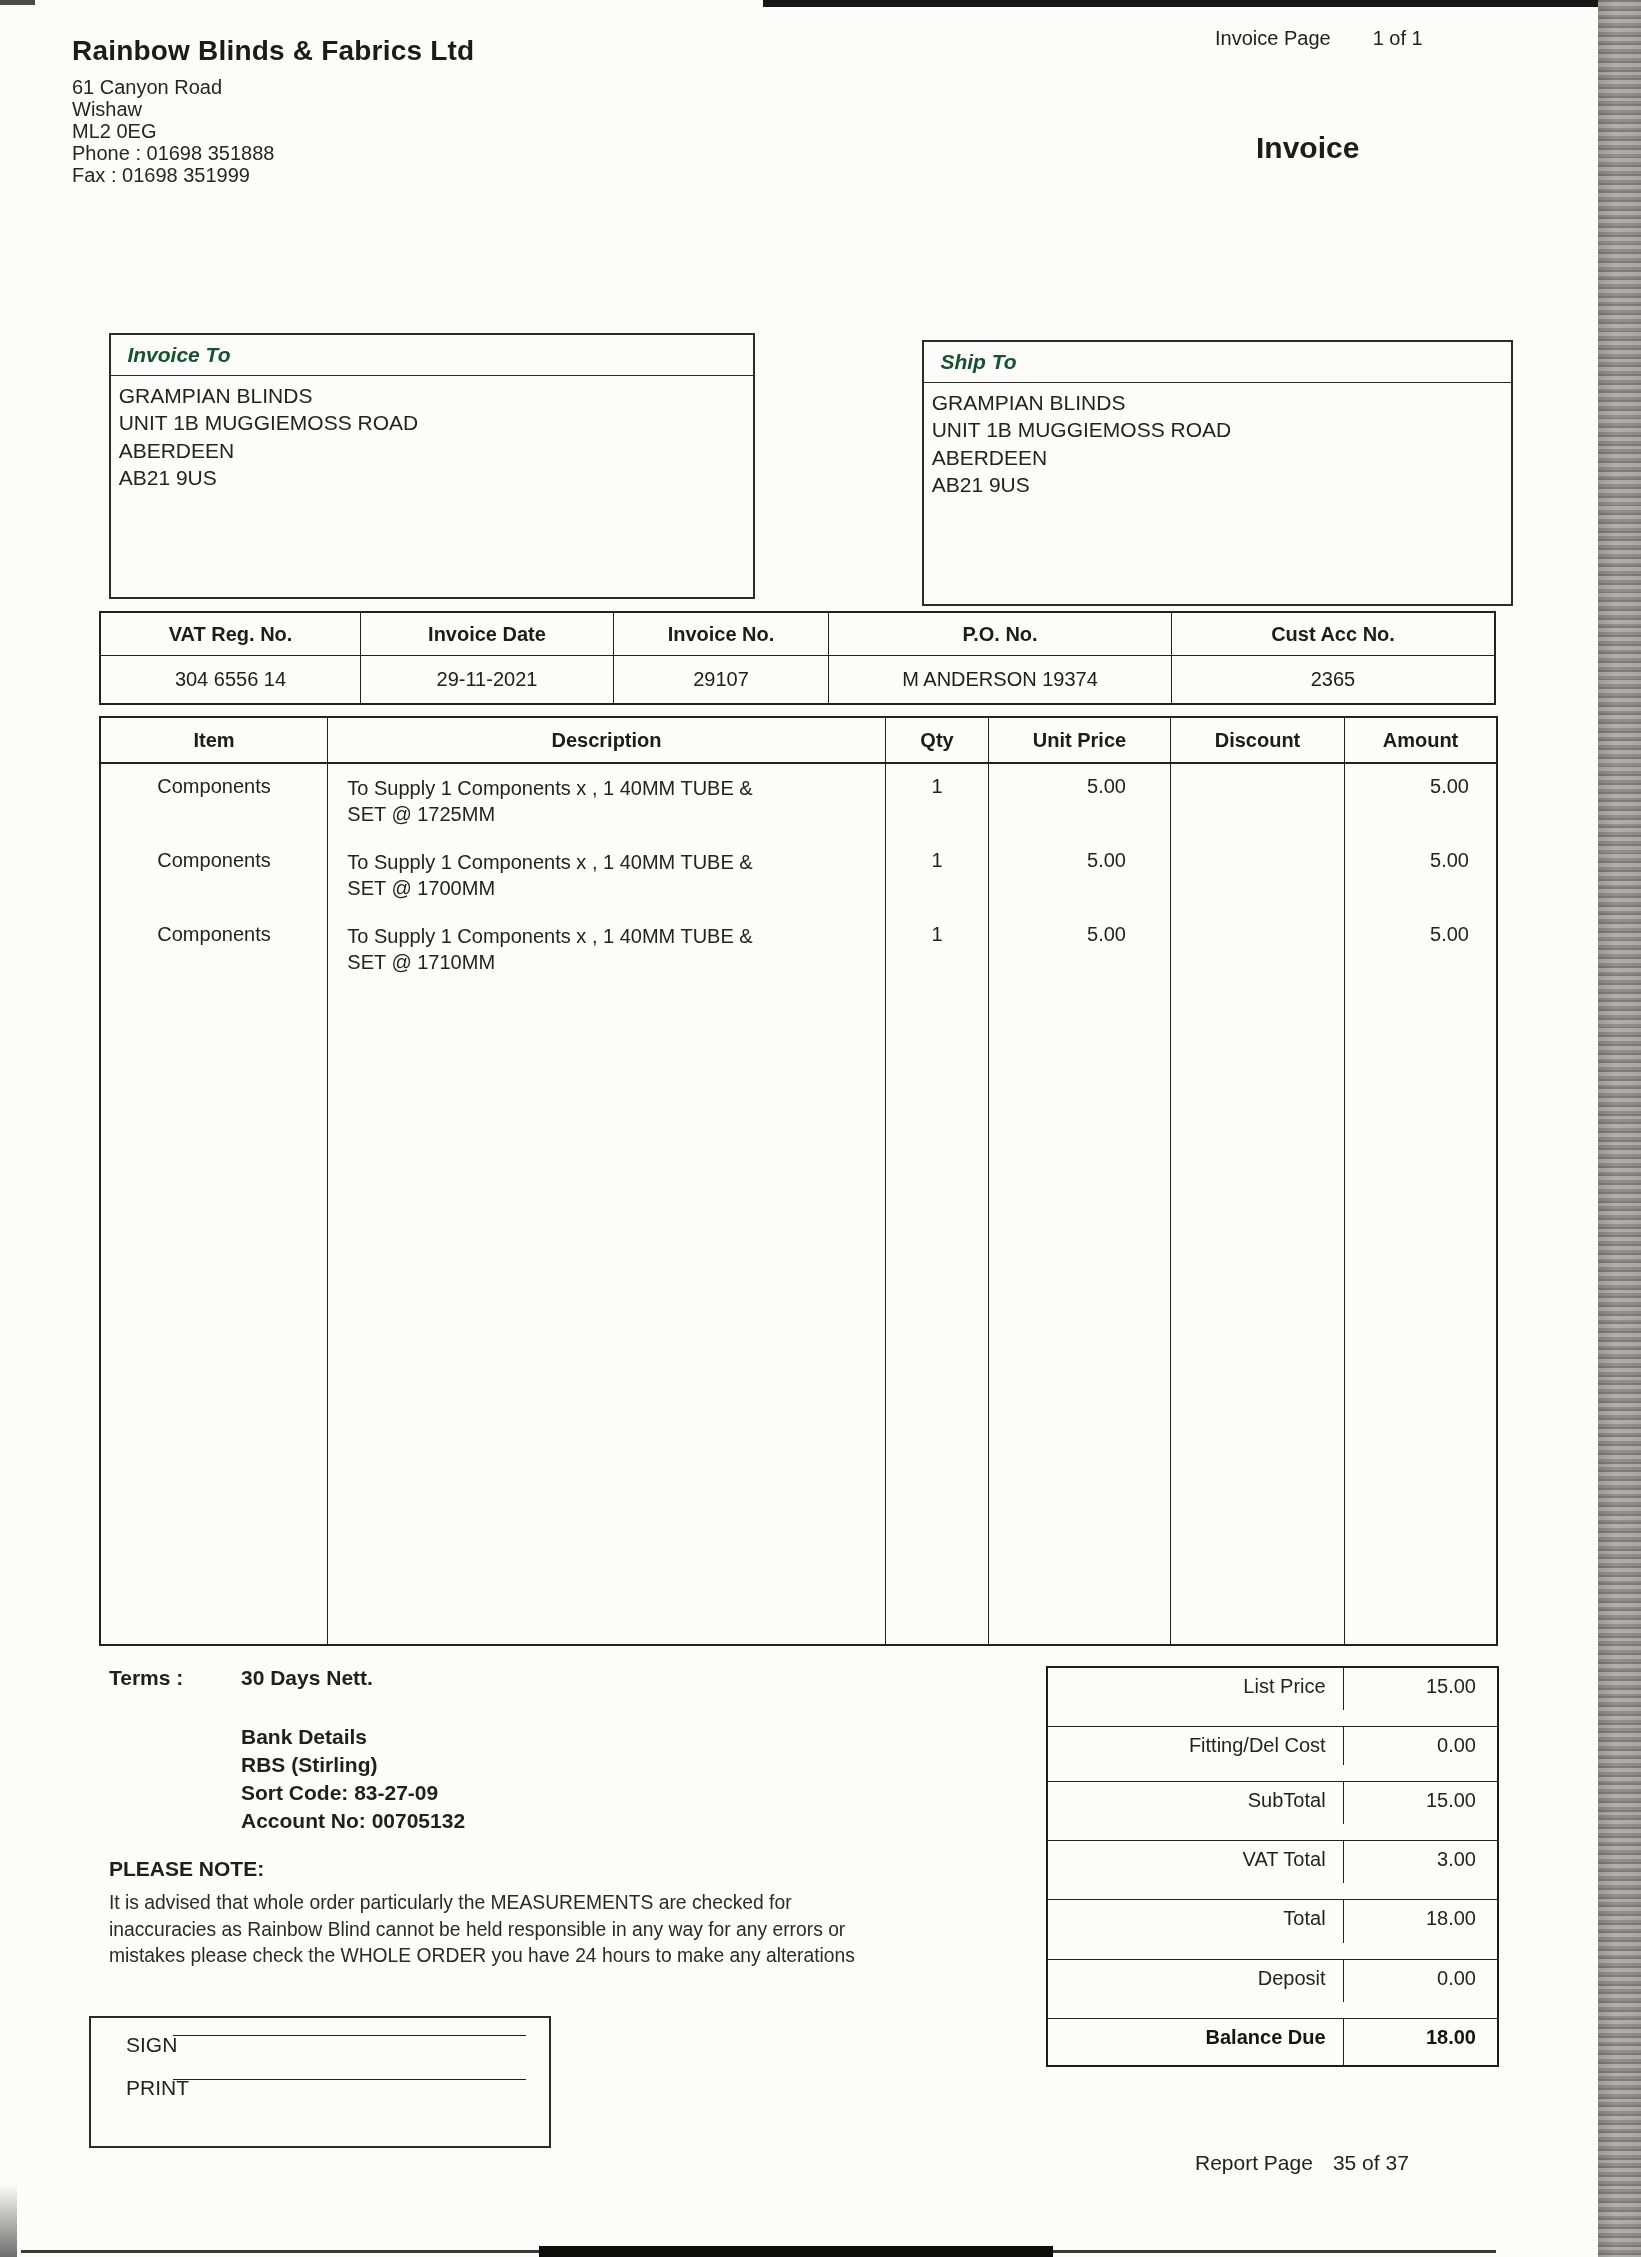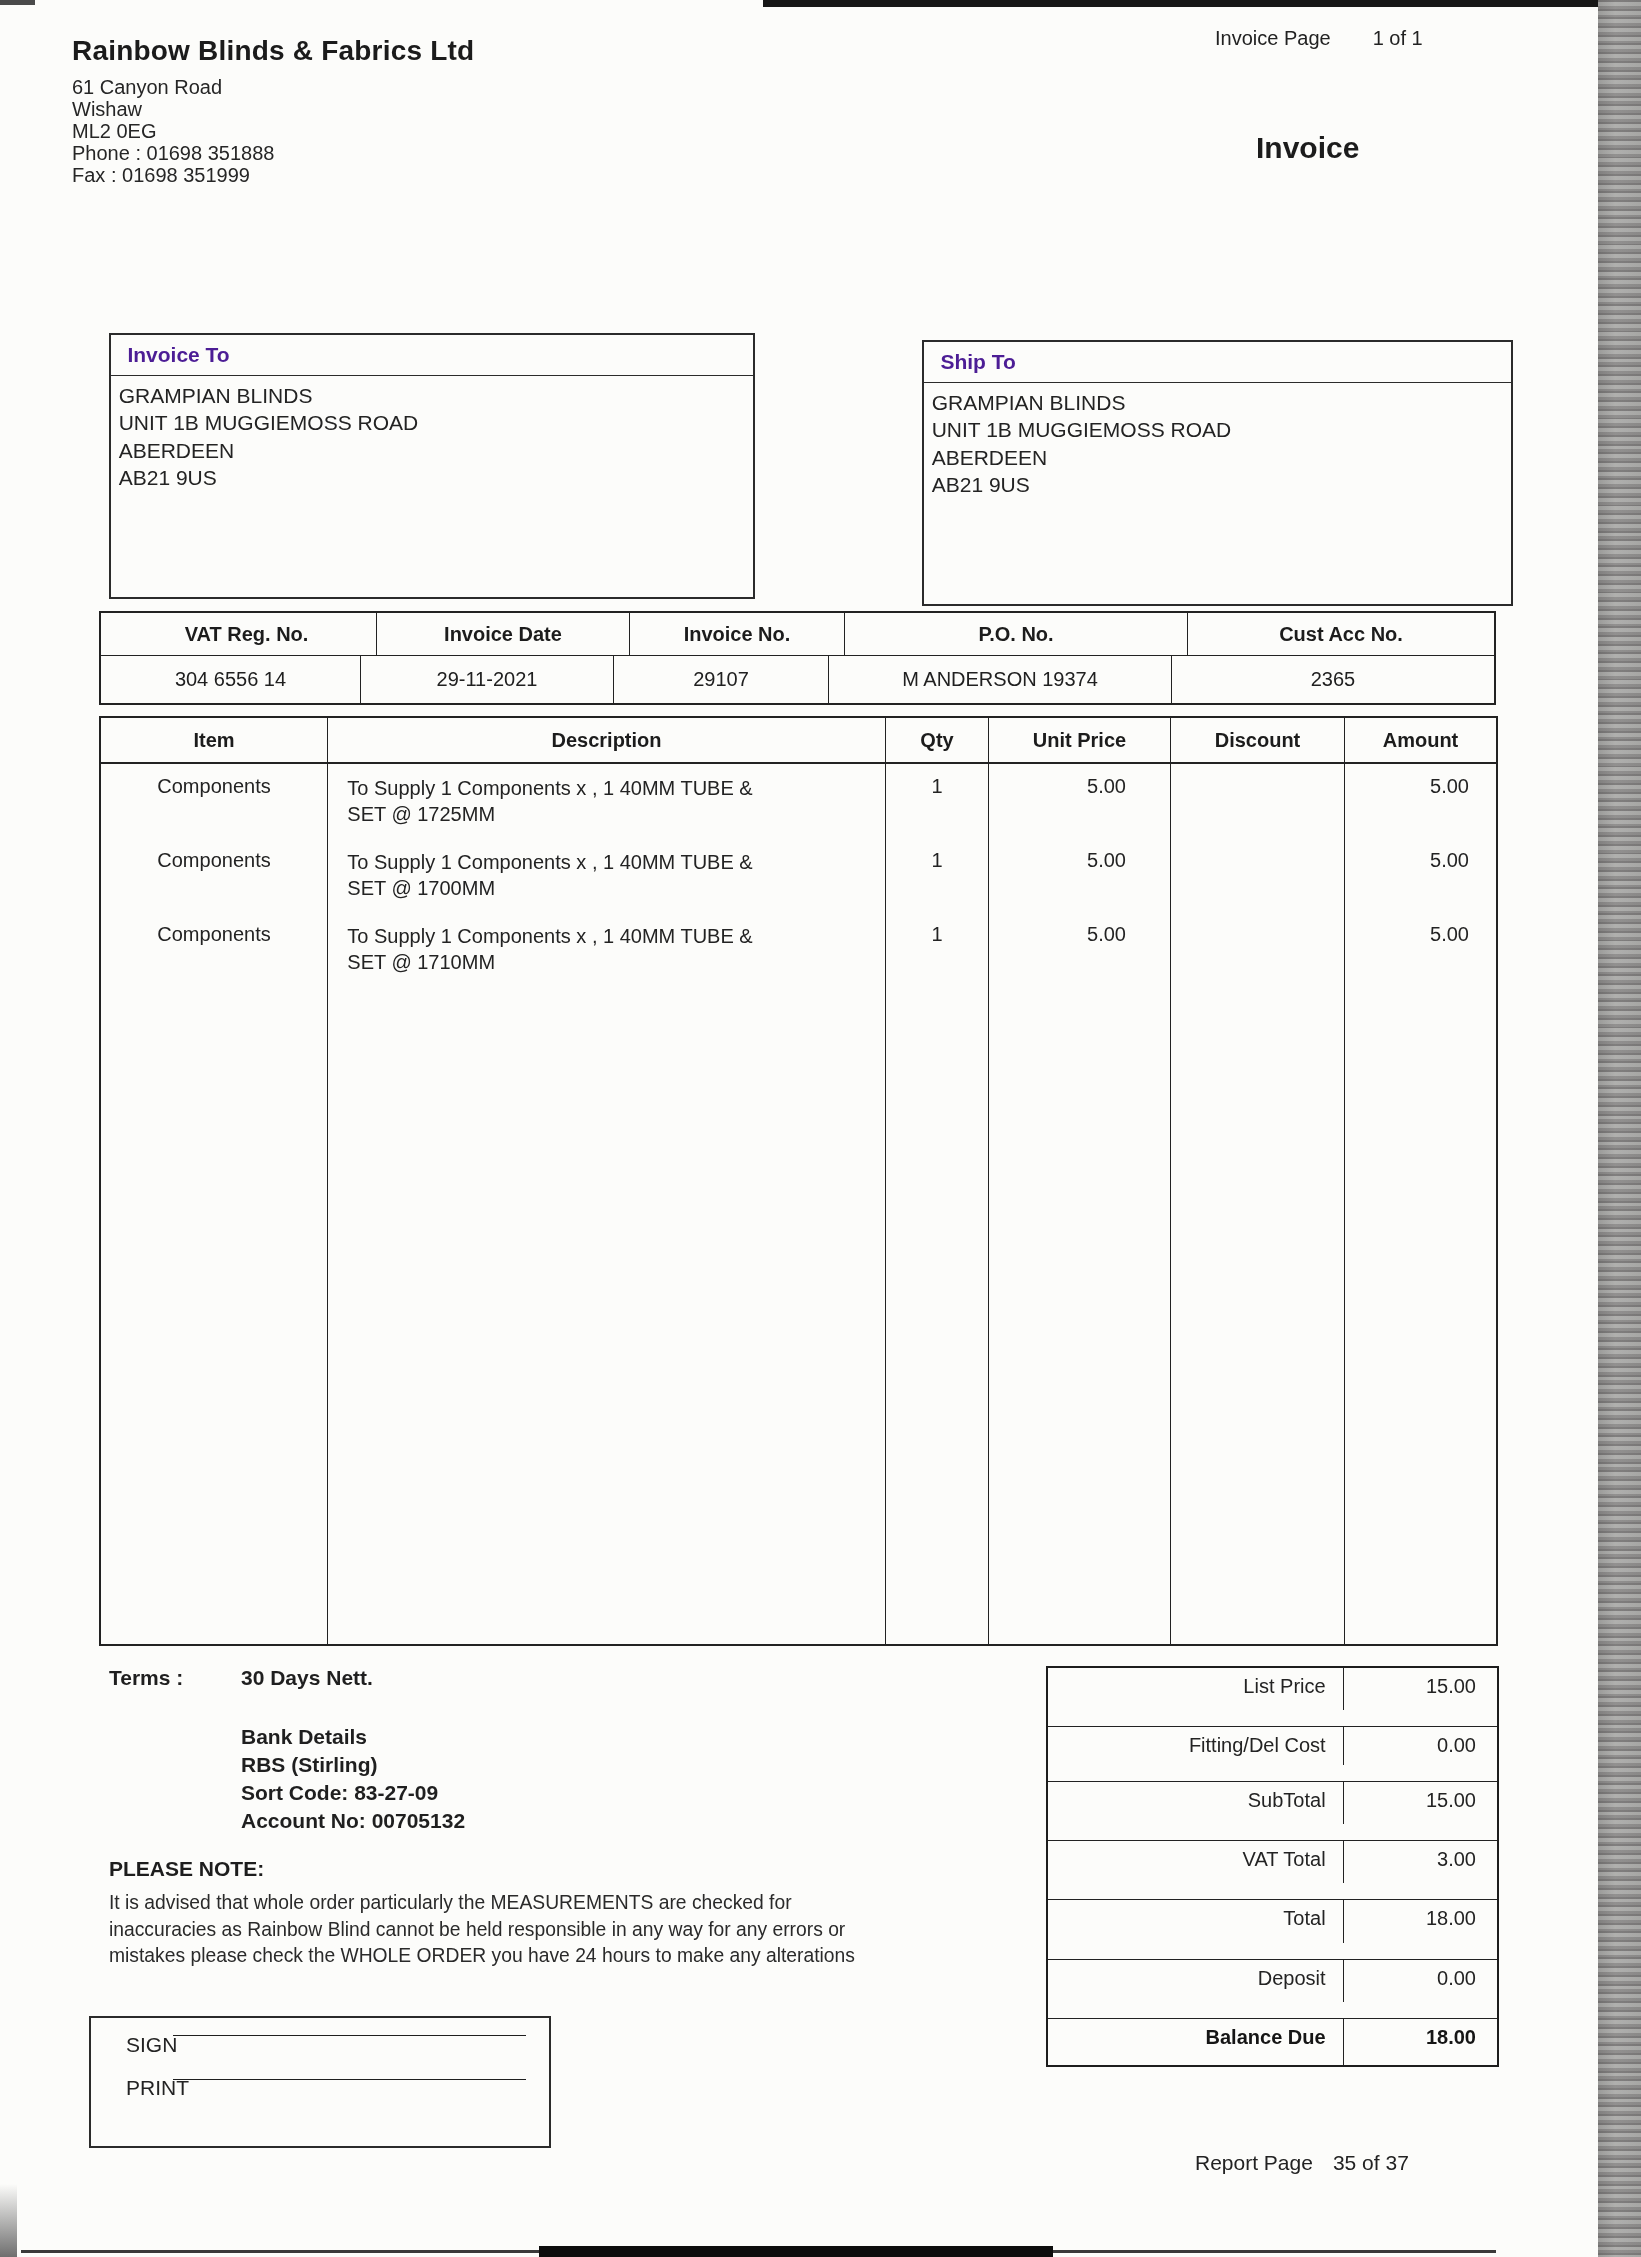--- a/index.html
+++ b/index.html
@@ -28,27 +28,27 @@
   .company{position:absolute;left:72px;top:35px;}
   .company-name{font-size:28px;font-weight:bold;letter-spacing:0.2px;color:#1b1b1b;}
   .company-addr{margin-top:8.7px;font-size:20px;line-height:22px;color:#262626;}
   .page-indicator{position:absolute;left:1215px;top:27px;display:flex;gap:42px;font-size:20px;color:#222;}
   .invoice-title{position:absolute;left:1256px;top:131px;font-size:30px;font-weight:bold;color:#1c1c1c;}
 
   
   .addr-box{position:absolute;border:2.4px solid #2b2b2b;box-sizing:border-box;background:transparent;}
   .box-invoice-to{left:109px;top:333px;width:646px;height:266px;}
   .box-ship-to{left:922px;top:340px;width:591px;height:266px;}
-  .addr-head{height:41px;border-bottom:1.9px solid #2b2b2b;box-sizing:border-box;padding:7.7px 0 0 16.4px;font-size:21px;font-weight:bold;color:#4c1d95;}
+  .addr-head{height:41px;border-bottom:1.9px solid #2b2b2b;box-sizing:border-box;padding:7.7px 0 0 16.4px;font-size:21px;font-weight:bold;color:#14532d;font-style:italic;}
   .addr-body{padding:5.8px 0 0 7.7px;font-size:21px;line-height:27.5px;color:#232323;}
 
   
   .meta-table{position:absolute;left:99px;top:611px;width:1397px;height:94px;border:2.9px solid #222;box-sizing:border-box;display:flex;flex-direction:column;}
   .meta-row{display:grid;grid-template-columns:259px 253px 215px 343px 1fr;}
-  .meta-head{height:43px;border-bottom:1.9px solid #222;box-sizing:border-box;padding-left:16px;}
+  .meta-head{height:43px;border-bottom:1.9px solid #222;box-sizing:border-box;}
   .meta-vals{flex:1;}
   .meta-cell{display:flex;align-items:center;justify-content:center;font-size:20px;border-left:1.9px solid #222;box-sizing:border-box;}
   .meta-cell:first-child{border-left:none;}
   .meta-head .meta-cell{font-weight:bold;color:#1c1c1c;}
 
   
   .items-table{position:absolute;left:99px;top:716px;width:1399px;height:930px;border:2.9px solid #222;box-sizing:border-box;display:flex;flex-direction:column;}
   .items-grid{display:grid;grid-template-columns:226px 558px 103px 182px 174px 1fr;}
   .items-header{height:46px;border-bottom:2.9px solid #222;box-sizing:border-box;}
   .items-header .hcell{display:flex;align-items:center;justify-content:center;font-weight:bold;font-size:20px;color:#1c1c1c;border-left:1.9px solid #222;box-sizing:border-box;}

